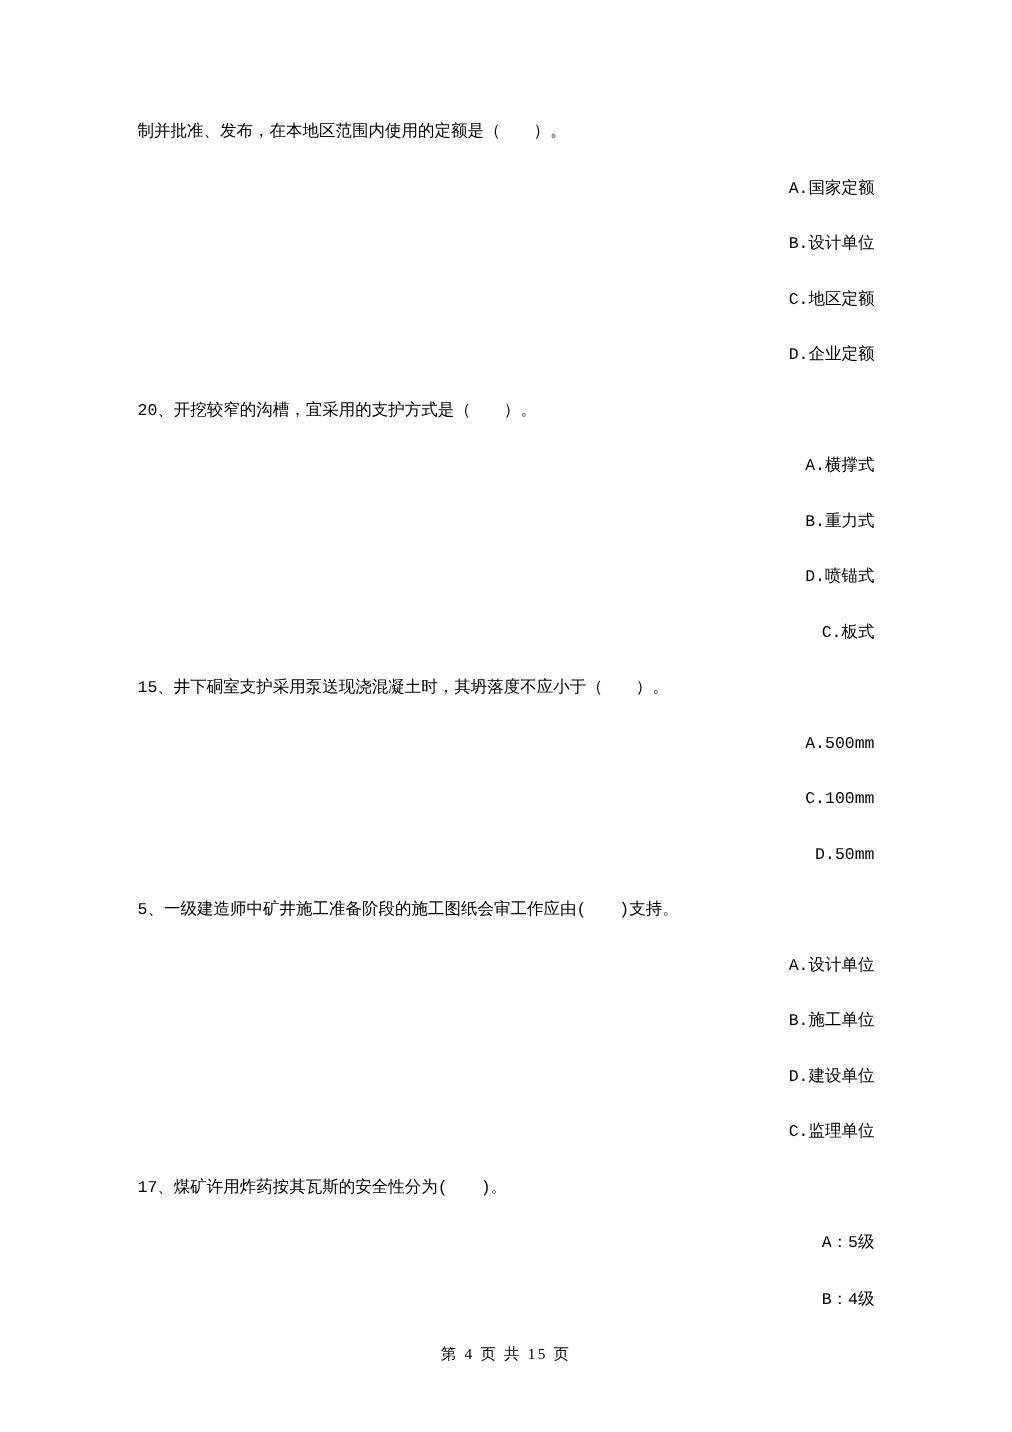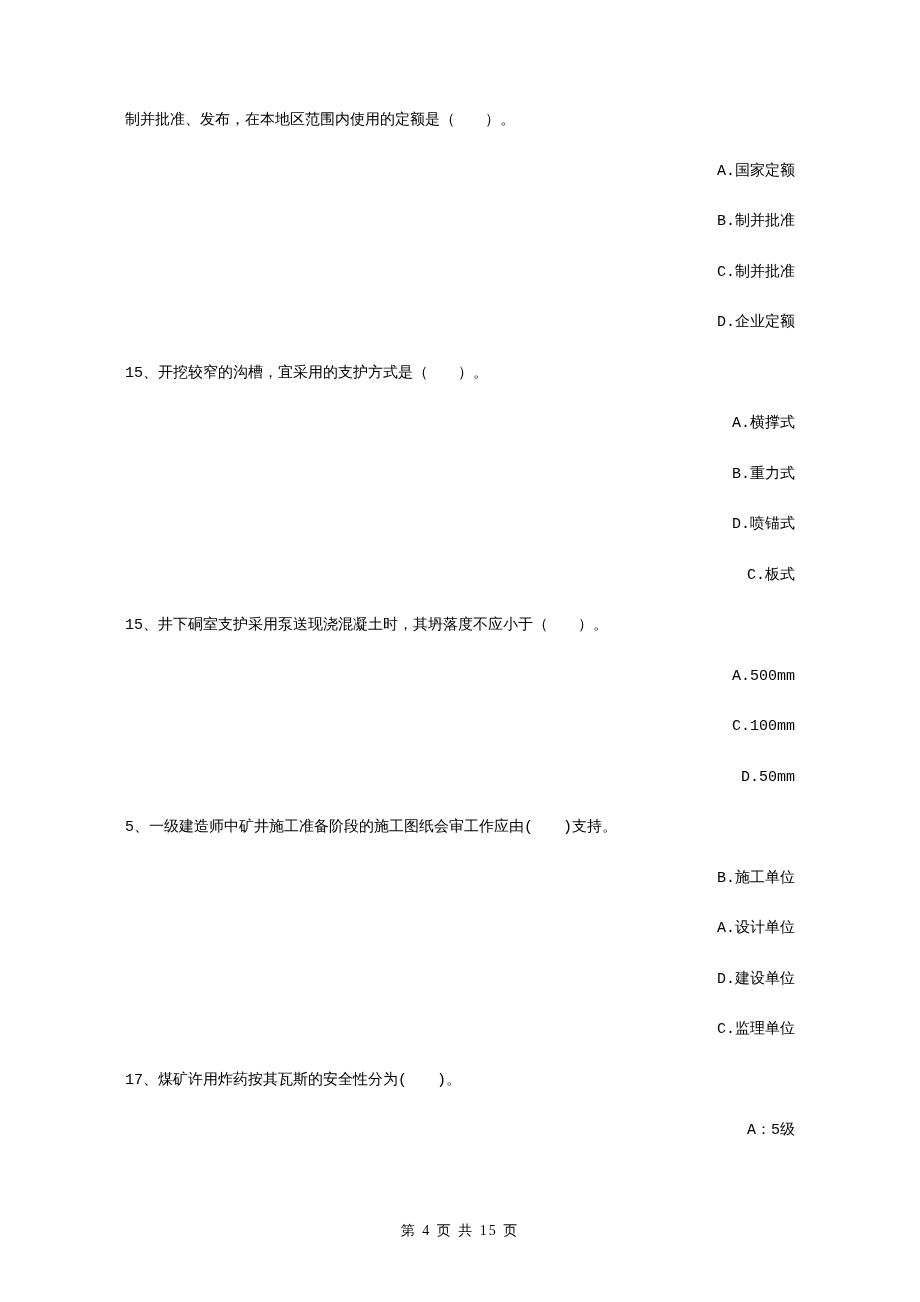--- a/index.html
+++ b/index.html
@@ -53,58 +53,59 @@
   </style>
 </head>
 <body>
 
 <div class="content">
 
   <div class="question-group">
     <div class="question-continued">制并批准、发布，在本地区范围内使用的定额是（　　）。</div>
     <div class="options">
       <div class="option">A.国家定额</div>
-      <div class="option">B.制并批准</div>
-      <div class="option">C.制并批准</div>
+      <div class="option">B.设计单位</div>
+      <div class="option">C.地区定额</div>
       <div class="option">D.企业定额</div>
     </div>
   </div>
 
   <div class="question-group">
-    <div class="question">15、开挖较窄的沟槽，宜采用的支护方式是（　　）。</div>
+    <div class="question">20、开挖较窄的沟槽，宜采用的支护方式是（　　）。</div>
     <div class="options">
       <div class="option">A.横撑式</div>
       <div class="option">B.重力式</div>
       <div class="option">D.喷锚式</div>
       <div class="option">C.板式</div>
     </div>
   </div>
 
   <div class="question-group">
     <div class="question">15、井下硐室支护采用泵送现浇混凝土时，其坍落度不应小于（　　）。</div>
     <div class="options">
       <div class="option">A.500mm</div>
       <div class="option">C.100mm</div>
       <div class="option">D.50mm</div>
     </div>
   </div>
 
   <div class="question-group">
     <div class="question">5、一级建造师中矿井施工准备阶段的施工图纸会审工作应由(　　)支持。</div>
     <div class="options">
+      <div class="option">A.设计单位</div>
       <div class="option">B.施工单位</div>
-      <div class="option">A.设计单位</div>
       <div class="option">D.建设单位</div>
       <div class="option">C.监理单位</div>
     </div>
   </div>
 
   <div class="question-group">
     <div class="question">17、煤矿许用炸药按其瓦斯的安全性分为(　　)。</div>
     <div class="options">
       <div class="option">A：5级</div>
+      <div class="option">B：4级</div>
 
     </div>
   </div>
 
 </div>
 
 <div class="page-footer">第 4 页 共 15 页</div>
 
 </body></html>

